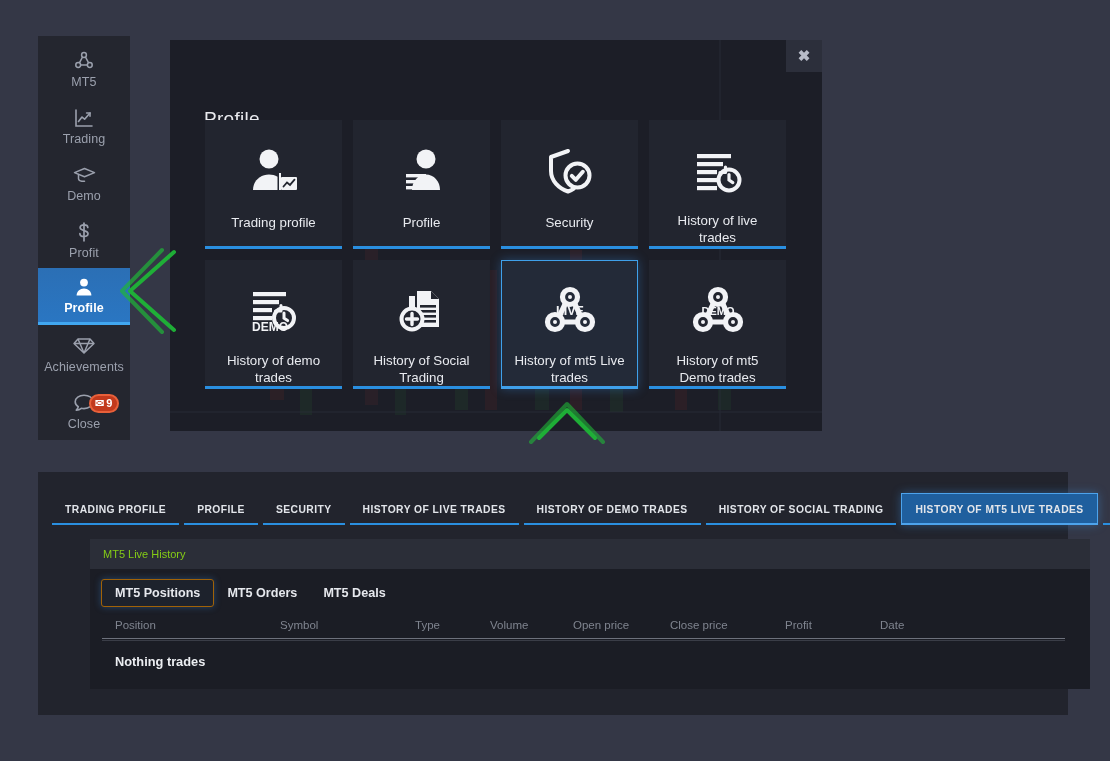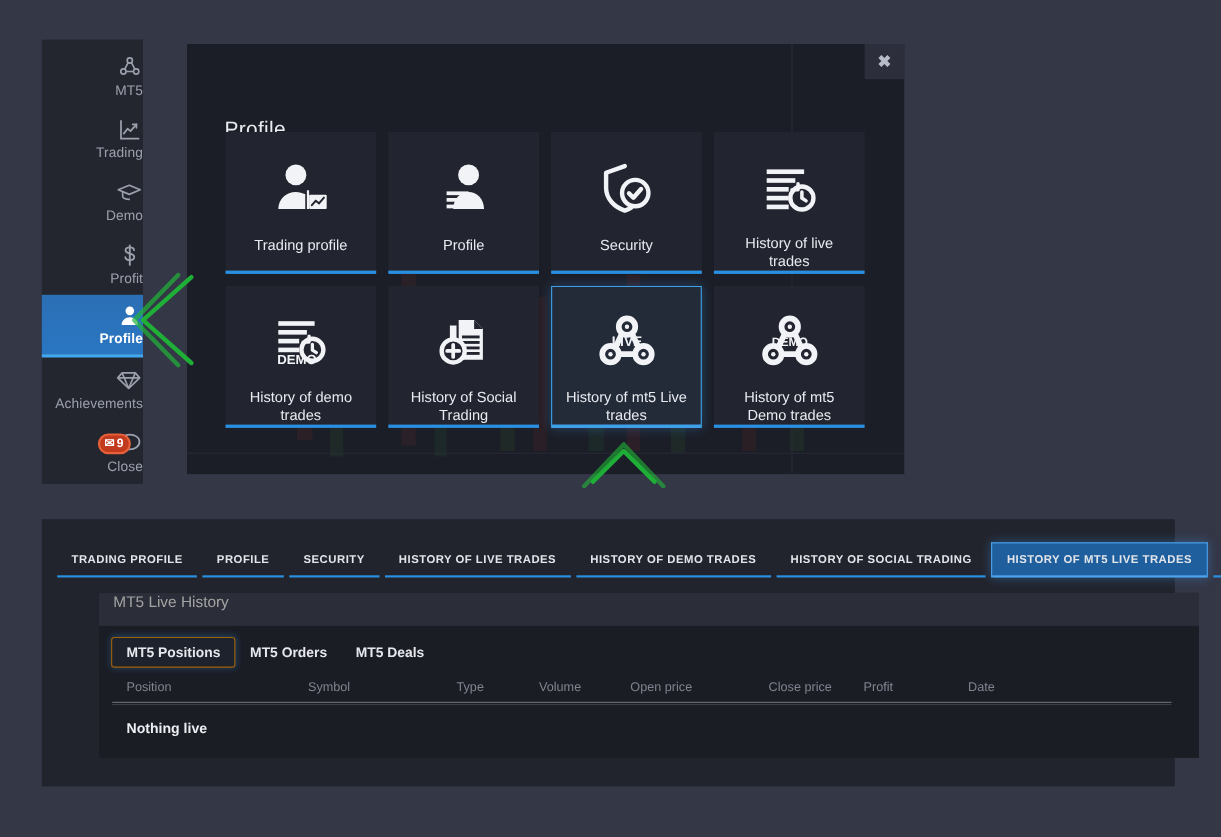--- a/index.html
+++ b/index.html
@@ -18,21 +18,21 @@
     background: #24262f;
     display: flex; flex-direction: column;
     align-items: stretch;
     padding-top: 4px;
     z-index: 30;
   }
   .nav-item {
     position: relative;
     height: 57px;
     display: flex; flex-direction: column;
-    align-items: flex-end; justify-content: center;
+    align-items: center; justify-content: center;
     color: #9ba0ad;
     font-size: 12.5px;
     gap: 3px;
     cursor: pointer;
   }
   .nav-item .nav-ico { height: 24px; display:flex; align-items:center; justify-content:center; }
   .nav-item svg { display:block; }
   .nav-item.active {
     background: linear-gradient(180deg,#2b6fb5 0%,#2a76c2 100%);
     color: #ffffff;
@@ -160,23 +160,23 @@
   .tab.active::after { background: #4da3ec; height: 2px; }
 
   #panel-body {
     position: absolute; left: 52px; top: 67px;
     width: 1000px; height: 150px;
     background: #1b1d25;
   }
   #history-title {
     height: 30px;
     background: #2b2e38;
-    display: flex; align-items: flex-start;
+    display: flex; align-items: center;
     padding-left: 13px;
-    color: #a3a3a3; font-size: 14px;
+    color: #84cc16; font-size: 11px;
   }
   #subtabs {
     display: flex; align-items: center;
     gap: 0; padding: 10px 0 0 11px;
   }
   .subtab {
     color: #e6e8ed; font-size: 12.6px; font-weight: bold;
     padding: 6px 13px;
     cursor: pointer;
   }
@@ -192,21 +192,21 @@
     color: #7f848f; font-size: 11.5px;
     padding-left: 25px;
     padding-bottom: 7px;
   }
   #thead span { display: block; }
   .th-position { width: 165px; }
   .th-symbol   { width: 135px; }
   .th-type     { width: 75px; }
   .th-volume   { width: 83px; }
   .th-open     { width: 97px; }
-  .th-close    { width: 115px; text-align: center; }
+  .th-close    { width: 115px; }
   .th-profit   { width: 95px; }
   .th-date     { width: 90px; }
   #trow-sep {
     margin-left: 12px; margin-right: 12px;
     border-top: 1px solid #6d717c;
     border-bottom: 1px solid #3a3d47;
     height: 3px;
   }
   #empty-msg {
     padding: 13px 0 0 25px;
@@ -518,19 +518,19 @@
           <span class="th-position">Position</span>
           <span class="th-symbol">Symbol</span>
           <span class="th-type">Type</span>
           <span class="th-volume">Volume</span>
           <span class="th-open">Open price</span>
           <span class="th-close">Close price</span>
           <span class="th-profit">Profit</span>
           <span class="th-date">Date</span>
         </div>
         <div id="trow-sep"></div>
-        <div id="empty-msg">Nothing live</div>
+        <div id="empty-msg">Nothing trades</div>
       </div>
 
     </div>
   </div>
 
 </div>
 
 </body></html>

